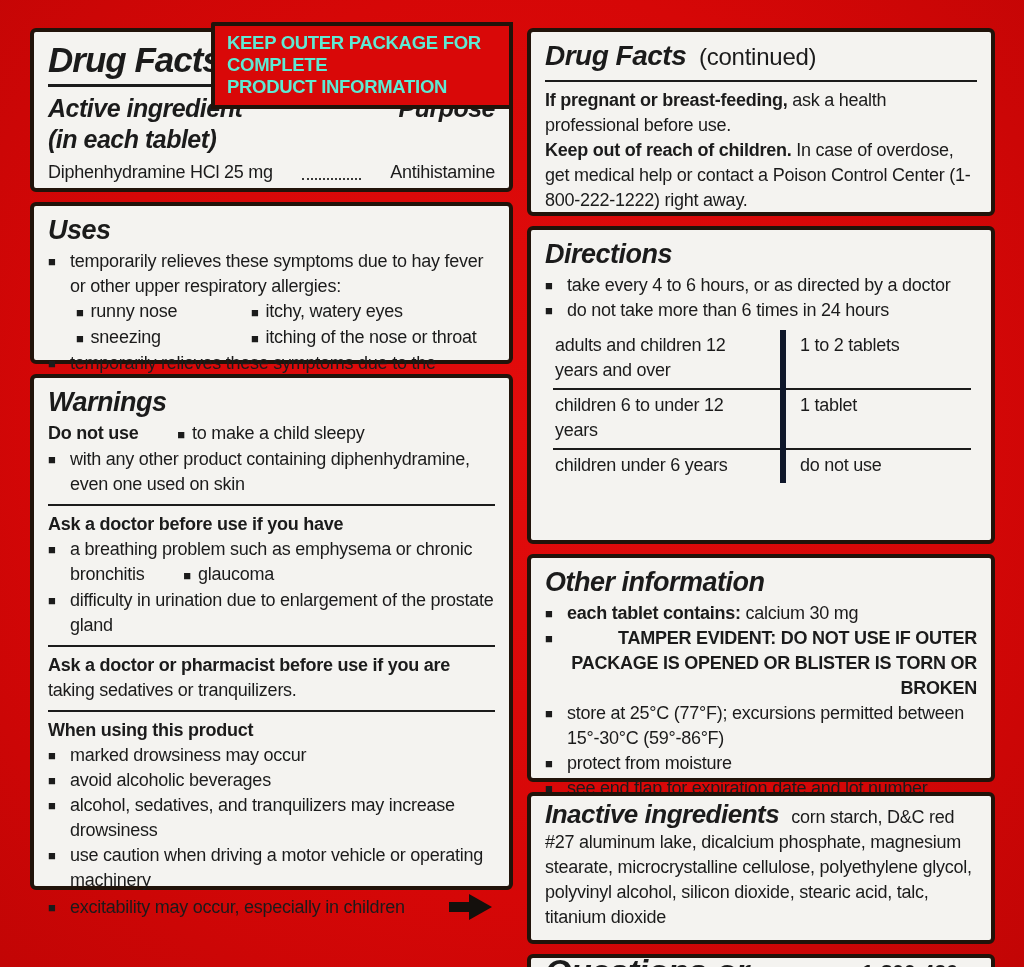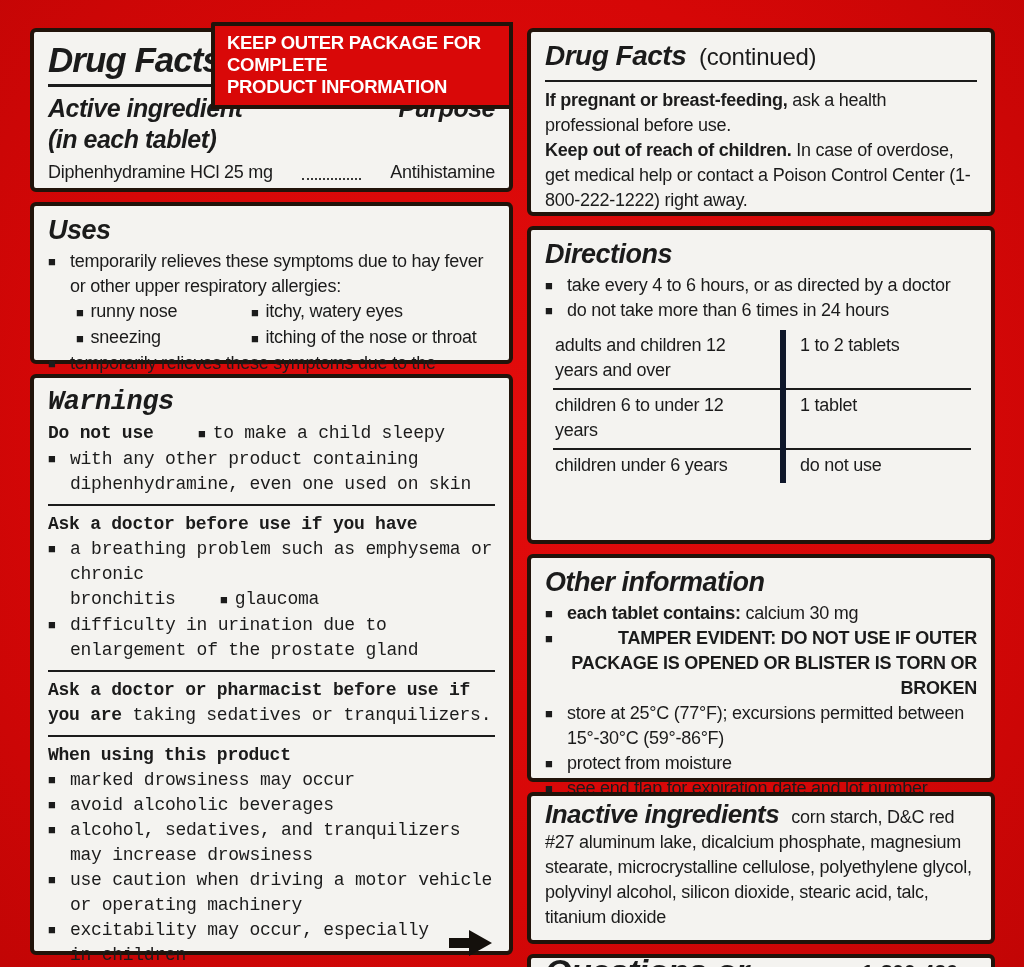--- a/index.html
+++ b/index.html
@@ -33,21 +33,21 @@
   .df-title{
     font-size:35px;font-weight:bold;font-style:italic;
     letter-spacing:-1px;line-height:44px;
   }
   .df-underline{border:0;border-top:3px solid #1b1b1b;margin:2px 0 6px 0;width:172px;}
   .banner{
     position:absolute;top:-10px;right:-4px;width:302px;
     background:#d90808;
     border:4px solid #21130a;
     box-sizing:border-box;
-    color:#ffffff;font-weight:bold;font-size:18.5px;line-height:22px;
+    color:#5eead4;font-weight:bold;font-size:18.5px;line-height:22px;
     letter-spacing:-0.3px;
     padding:6px 10px 7px 12px;
     border-top-left-radius:2px;
   }
   .ai-row{display:flex;justify-content:space-between;align-items:flex-start;}
   .ai-head{font-size:25px;font-weight:bold;font-style:italic;letter-spacing:-0.5px;line-height:31px;}
   .dotted-row{display:flex;align-items:flex-end;margin-top:5px;gap:24px;}
   .leader{flex:1;border-bottom:2px dotted #3a3a3a;margin:0 5px 5px 5px;}
   .b-item{display:flex;margin:0;}
   .bullet{flex:0 0 22px;font-size:13px;line-height:25px;color:#1b1b1b;}
@@ -115,21 +115,21 @@
         <span class="bullet">■</span>
         <span class="b-text">
           <span>temporarily relieves these symptoms due to the</span><br>
           <span>common cold:</span>
           <span class="gap-lg"></span><span class="bullet-inline">■</span><span>runny nose</span>
           <span class="gap-lg"></span><span class="bullet-inline">■</span><span>sneezing</span>
         </span>
       </div>
     </div>
 
-    <div class="panel" style="height:581px;font-family:Liberation Mono, monospace;">
+    <div class="panel" style="height:516px;">
       <div class="sec-title">Warnings</div>
       <div>
         <span class="bold">Do not use</span>
         <span class="gap-lg"></span><span class="bullet-inline">■</span><span>to make a child sleepy</span>
       </div>
       <div class="b-item">
         <span class="bullet">■</span>
         <span class="b-text">with any other product containing diphenhydramine, even one used on skin</span>
       </div>
       <hr class="hr">

